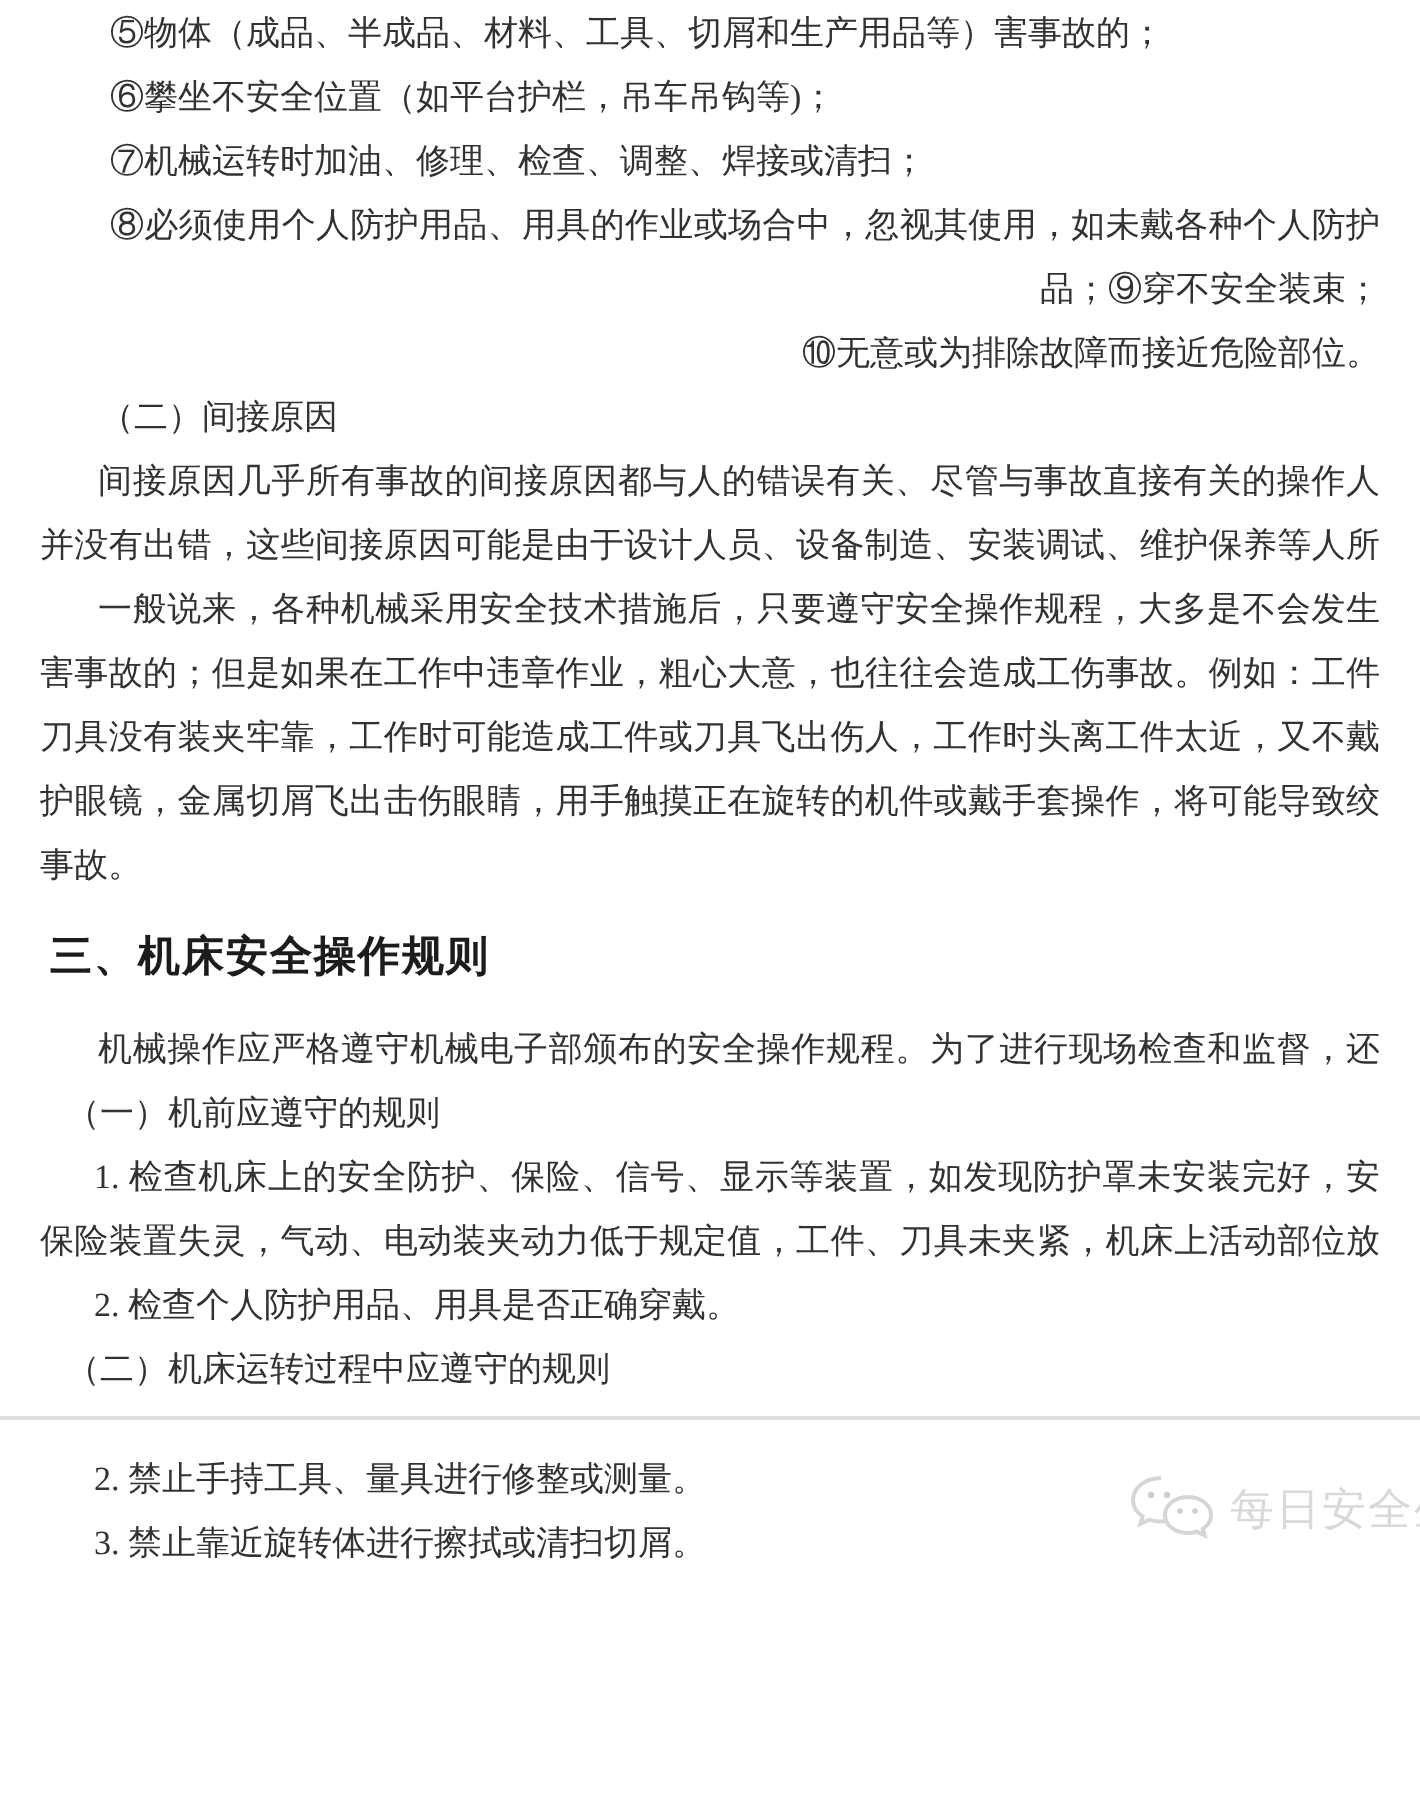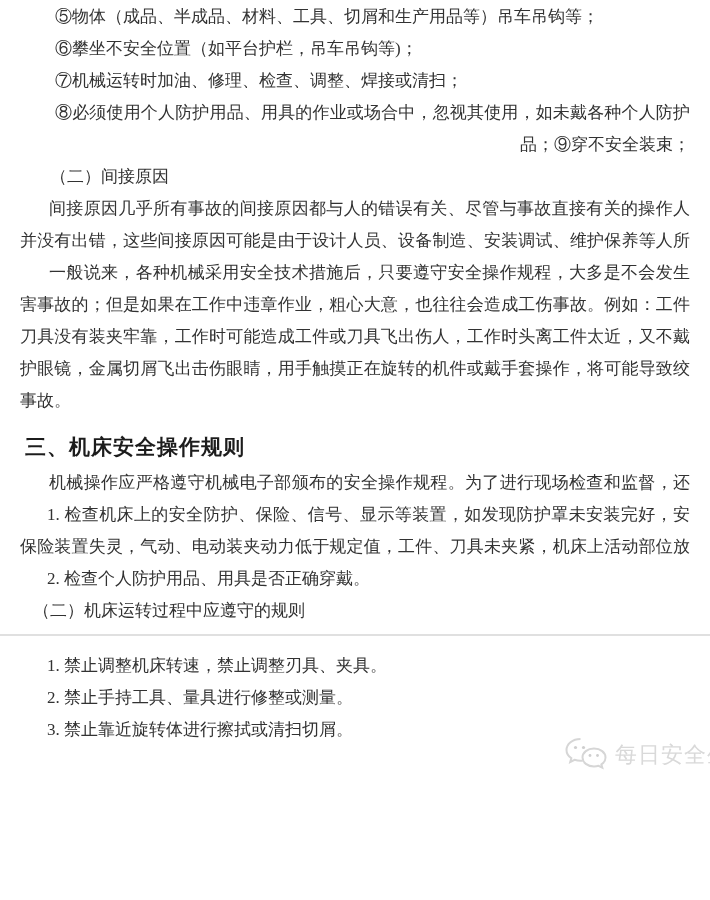--- a/index.html
+++ b/index.html
@@ -37,21 +37,21 @@
     overflow: hidden;
   }
   .i55 { padding-left: 35px; }
   .i49 { padding-left: 29px; }
   .i45 { padding-left: 27px; }
   .i43 { padding-left: 23px; text-align: right; }
   .i33 { padding-left: 13px; }
   .i25 { padding-left: 5px; margin-left: 25px; }
   .heading {
     margin-top: 12px;
-    margin-bottom: 2px;
+    margin-bottom: 12px;
     height: 36px;
     line-height: 36px;
     padding-left: 5px;
     font-family: "Liberation Sans", "DejaVu Sans", sans-serif;
     font-size: 21px;
     font-weight: bold;
     color: #1c1c1c;
     letter-spacing: 1px;
   }
   .divider {
@@ -75,45 +75,46 @@
     white-space: nowrap;
     color: #d9d9d9;
   }
   .watermark svg { display: block; margin-right: 6px; }
 </style>
 </head>
 <body>
 
 <div class="page">
 
-  <div class="l i55">⑤物体（成品、半成品、材料、工具、切屑和生产用品等）吊车吊钩等；</div>
+  <div class="l i55">⑤物体（成品、半成品、材料、工具、切屑和生产用品等）害事故的；</div>
   <div class="l i55">⑥攀坐不安全位置（如平台护栏，吊车吊钩等)；</div>
   <div class="l i55">⑦机械运转时加油、修理、检查、调整、焊接或清扫；</div>
   <div class="l i55 just">⑧必须使用个人防护用品、用具的作业或场合中，忽视其使用，如未戴各种个人防护用</div>
   <div class="l i43">品；⑨穿不安全装束；</div>
+  <div class="l i43">⑩无意或为排除故障而接近危险部位。</div>
   <div class="l i25">（二）间接原因</div>
   <div class="l i49 just">间接原因几乎所有事故的间接原因都与人的错误有关、尽管与事故直接有关的操作人员</div>
   <div class="l just">并没有出错，这些间接原因可能是由于设计人员、设备制造、安装调试、维护保养等人所犯</div>
   <div class="l i49 just">一般说来，各种机械采用安全技术措施后，只要遵守安全操作规程，大多是不会发生伤</div>
   <div class="l just">害事故的；但是如果在工作中违章作业，粗心大意，也往往会造成工伤事故。例如：工件或</div>
   <div class="l just">刀具没有装夹牢靠，工作时可能造成工件或刀具飞出伤人，工作时头离工件太近，又不戴防</div>
   <div class="l just">护眼镜，金属切屑飞出击伤眼睛，用手触摸正在旋转的机件或戴手套操作，将可能导致绞伤</div>
   <div class="l">事故。</div>
 
   <div class="heading">三、机床安全操作规则</div>
 
   <div class="l i49 just">机械操作应严格遵守机械电子部颁布的安全操作规程。为了进行现场检查和监督，还应</div>
+  <div class="l i33">（一）机前应遵守的规则</div>
   <div class="l i45 just">1. 检查机床上的安全防护、保险、信号、显示等装置，如发现防护罩未安装完好，安全、</div>
   <div class="l just">保险装置失灵，气动、电动装夹动力低于规定值，工件、刀具未夹紧，机床上活动部位放置</div>
   <div class="l i45">2. 检查个人防护用品、用具是否正确穿戴。</div>
   <div class="l i33">（二）机床运转过程中应遵守的规则</div>
 
   <div class="divider"></div>
 
-  <div class="l i45">1. 禁止调整机床转速，禁止调整刃具、夹具。</div>
   <div class="l i45">2. 禁止手持工具、量具进行修整或测量。</div>
   <div class="l i45">3. 禁止靠近旋转体进行擦拭或清扫切屑。</div>
 
   <div class="watermark">
     <span>
       <svg width="46" height="38" viewBox="0 0 46 38">
         <g fill="none" stroke="#d6d6d6" stroke-width="2">
           <path d="M17.5 3 C9.5 3 3.5 8 3.5 14 C3.5 17.4 5.4 20.3 8.3 22.2 L7.2 26 L11.6 23.8 C13.4 24.4 15.4 24.8 17.5 24.8 C18.2 24.8 18.9 24.75 19.6 24.65"></path>
           <path d="M31 12.5 C24.5 12.5 19.5 16.5 19.5 21.5 C19.5 26.5 24.5 30.5 31 30.5 C32.6 30.5 34.1 30.3 35.5 29.8 L39.3 31.7 L38.4 28.4 C40.9 26.8 42.5 24.3 42.5 21.5 C42.5 16.5 37.5 12.5 31 12.5 Z"></path>
         </g>

